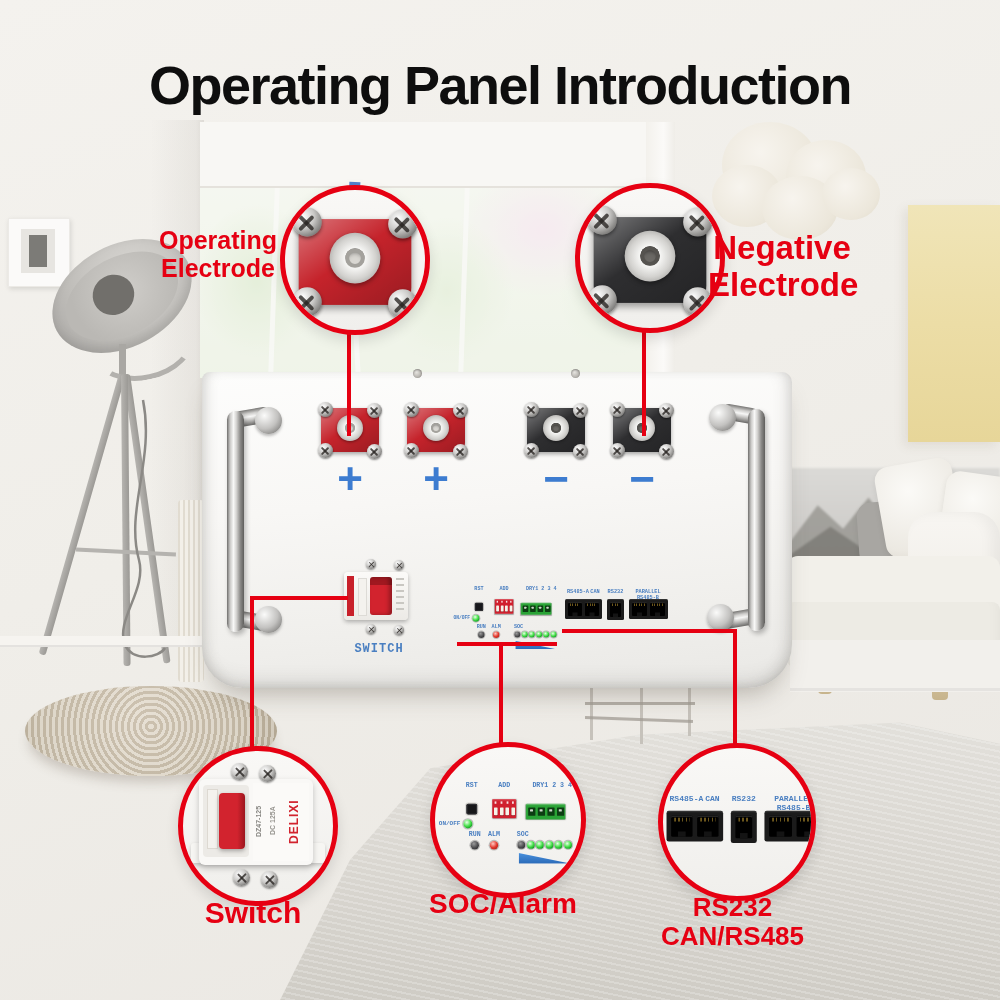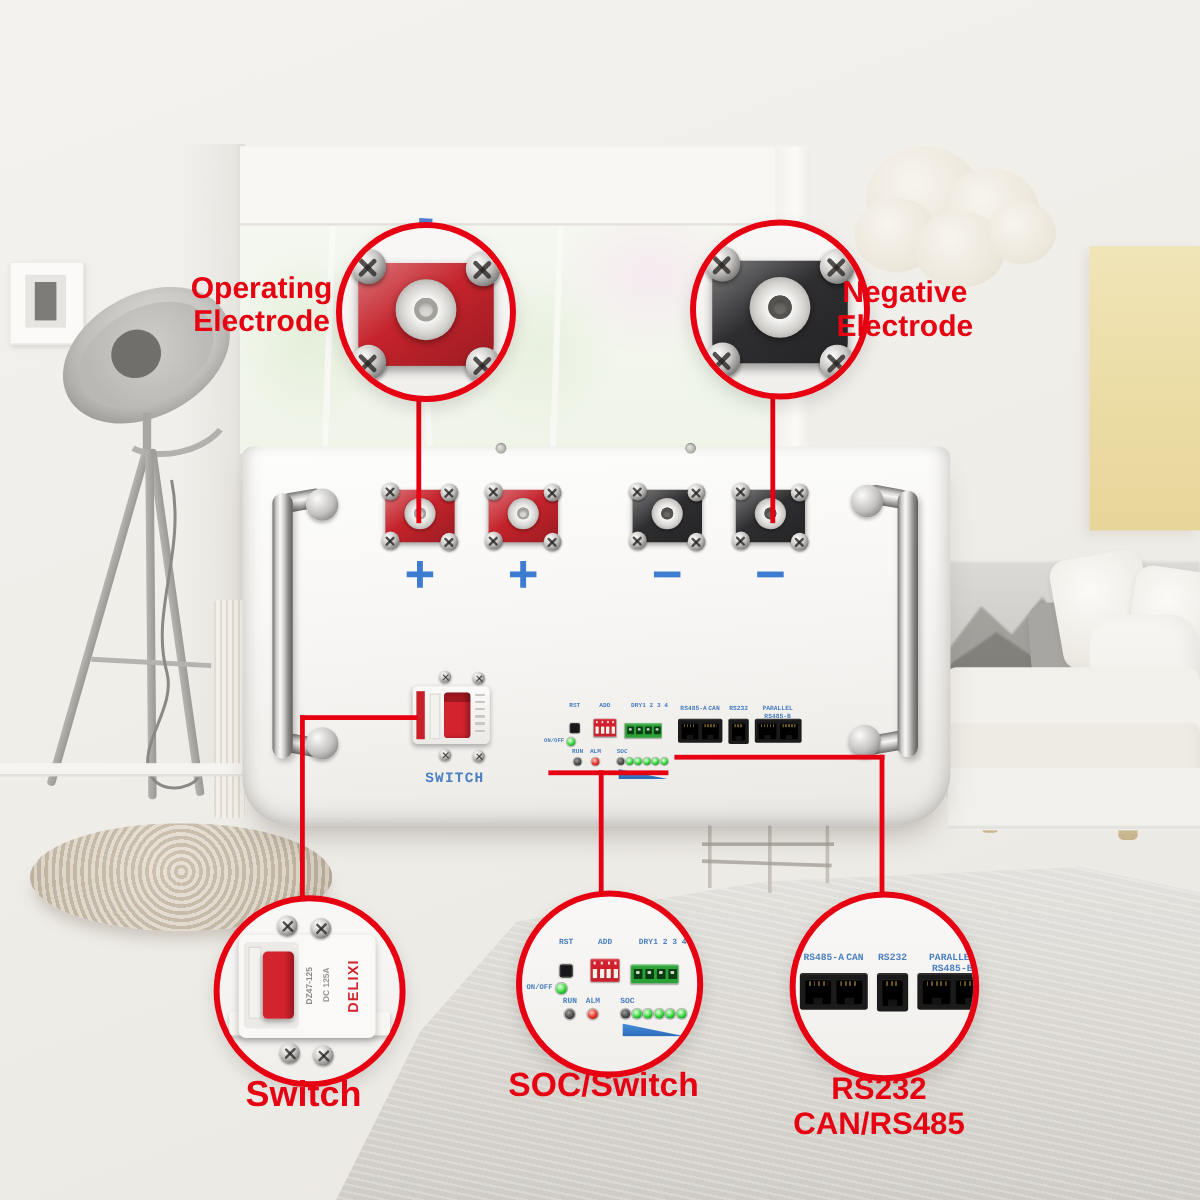--- a/index.html
+++ b/index.html
@@ -512,24 +512,25 @@
         <i class="a sock" style="left:6px;width:30px"></i>
         <i class="a sock" style="left:42px;width:30px"></i>
       </div>
     </div>
   </div>
 
   <div class="a lbl-red" style="left:148px;top:226px;width:140px;font-size:25px">
     <div>Operating</div>
     <div>Electrode</div>
   </div>
-  <div class="a lbl-red" style="left:680px;top:230px;width:148px;font-size:25px">
+  <div class="a lbl-red" style="left:708px;top:230px;width:148px;font-size:33px">
     <div>Negative</div>
     <div>Electrode</div>
   </div>
   <div class="a lbl-red" style="left:175px;top:896px;width:156px;font-size:30px">Switch</div>
-  <div class="a lbl-red" style="left:413px;top:888px;width:180px;font-size:28px">SOC/Switch</div>
+  <div class="a lbl-red" style="left:413px;top:888px;width:180px;font-size:28px">SOC/Alarm</div>
   <div class="a lbl-red" style="left:650px;top:893px;width:165px;font-size:26px;line-height:29px">
     <div>RS232</div>
     <div>CAN/RS485</div>
   </div>
 
+  <div class="a title">Operating Panel Introduction</div>
 </div>
 
 </body></html>

